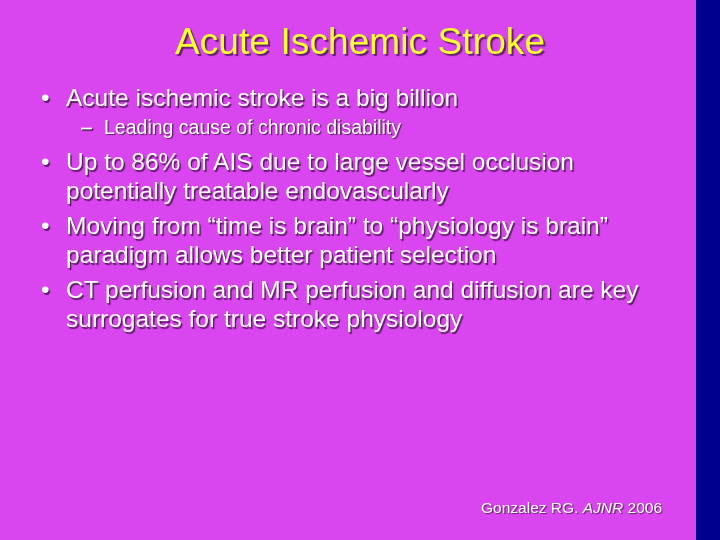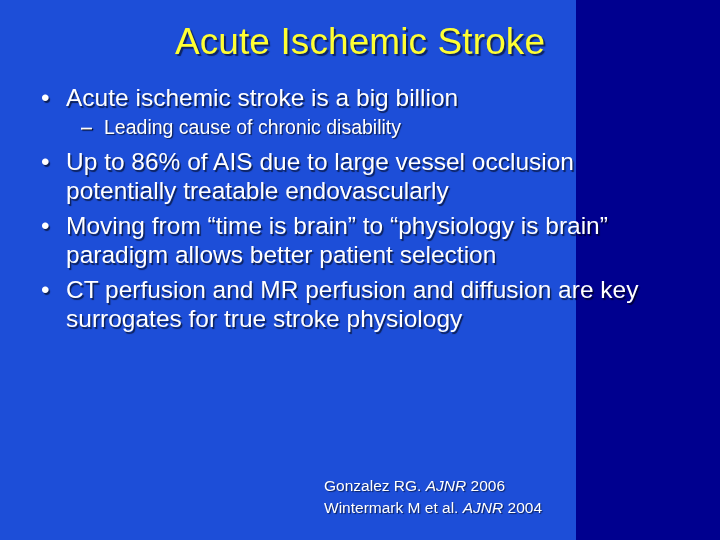--- a/index.html
+++ b/index.html
@@ -10,23 +10,23 @@
     width: 720px;
     height: 540px;
     overflow: hidden;
     background: #00008f;
     font-family: "Liberation Sans", sans-serif;
     -webkit-font-smoothing: antialiased;
   }
 
   .slide {
     position: relative;
-    width: 576px;
+    width: 696px;
     height: 540px;
-    background: #1d4ed8;
+    background: #d946ef;
     box-sizing: border-box;
   }
 
   
   .slide-title {
     position: absolute;
     left: 0;
     top: 22px;
     width: 720px;
     text-align: center;
@@ -175,18 +175,15 @@
         <span class="btext">CT perfusion and MR perfusion and diffusion are key surrogates for true stroke physiology</span>
       </div>
     </div>
 
   </div>
 
   <div class="citations">
     <span class="citation-line">
       <span>Gonzalez RG.</span><span>&nbsp;</span><span class="jrnl">AJNR</span><span>&nbsp;</span><span>2006</span>
     </span>
-    <span class="citation-line">
-      <span>Wintermark M et al.</span><span>&nbsp;</span><span class="jrnl">AJNR</span><span>&nbsp;</span><span>2004</span>
-    </span>
   </div>
 
 </div>
 
 </body></html>

